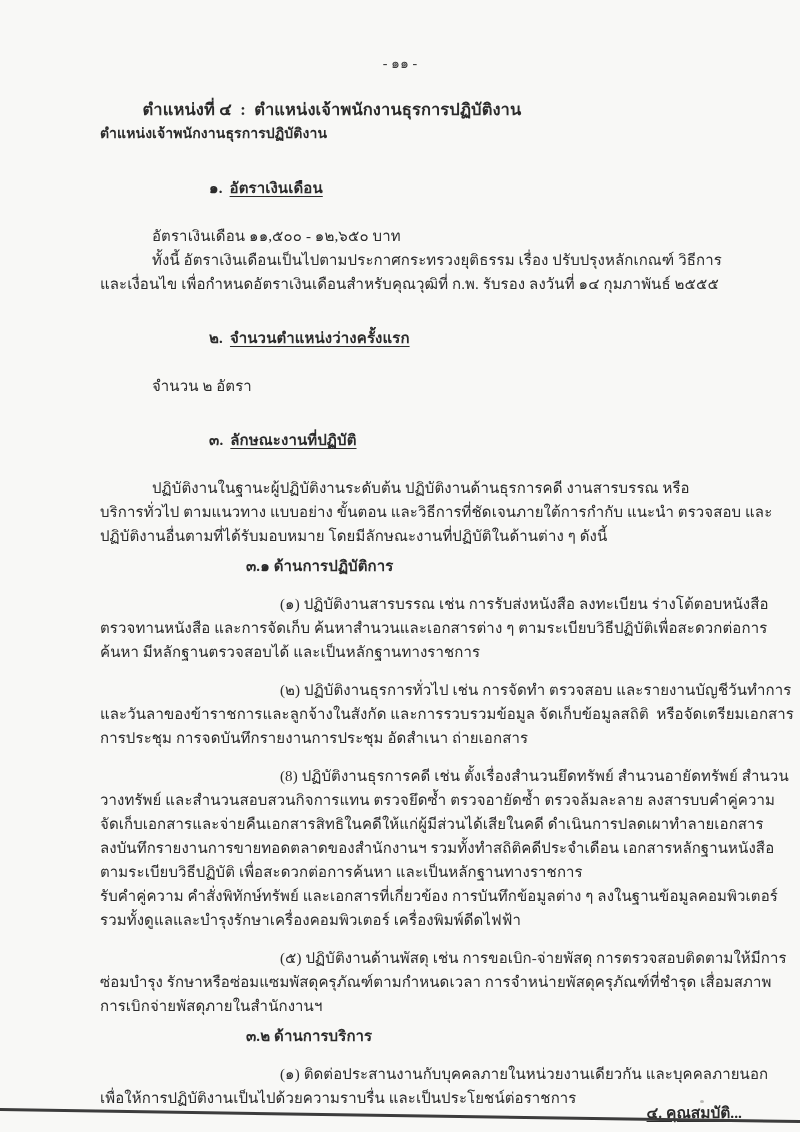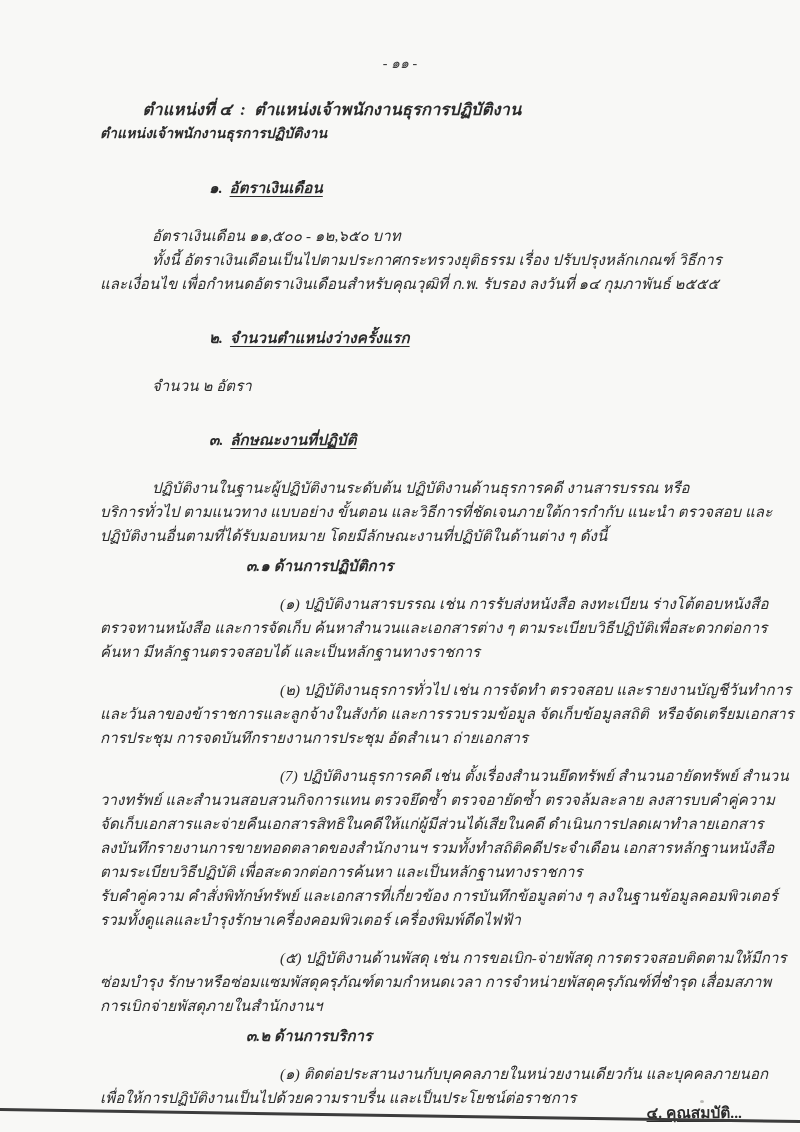--- a/index.html
+++ b/index.html
@@ -16,21 +16,20 @@
     overflow:hidden;
   }
   .content {
     position:absolute; left:100px; top:46px; right:0;
   }
   .line {
     white-space:pre;
     font-size:15px;
     line-height:24px;
     letter-spacing:.1px;
-    font-style:italic;
   }
   .page-num {
     position:absolute; left:0; width:800px; top:52px;
     text-align:center; font-size:14px; color:#3a3a3a;
     white-space:pre;
   }
   .doc-title {
     position:absolute; left:0; width:664px; top:98px;
     text-align:center; font-size:16.5px; font-weight:bold; white-space:pre;
   }
@@ -94,21 +93,21 @@
     <div class="line sec-head ind3">๓.๑ ด้านการปฏิบัติการ</div>
 
     <div class="line ind4 para-gap">(๑) ปฏิบัติงานสารบรรณ เช่น การรับส่งหนังสือ ลงทะเบียน ร่างโต้ตอบหนังสือ</div>
     <div class="line">ตรวจทานหนังสือ และการจัดเก็บ ค้นหาสำนวนและเอกสารต่าง ๆ ตามระเบียบวิธีปฏิบัติเพื่อสะดวกต่อการ</div>
     <div class="line">ค้นหา มีหลักฐานตรวจสอบได้ และเป็นหลักฐานทางราชการ</div>
 
     <div class="line ind4 para-gap">(๒) ปฏิบัติงานธุรการทั่วไป เช่น การจัดทำ ตรวจสอบ และรายงานบัญชีวันทำการ</div>
     <div class="line">และวันลาของข้าราชการและลูกจ้างในสังกัด และการรวบรวมข้อมูล จัดเก็บข้อมูลสถิติ  หรือจัดเตรียมเอกสาร</div>
     <div class="line">การประชุม การจดบันทึกรายงานการประชุม อัดสำเนา ถ่ายเอกสาร</div>
 
-    <div class="line ind4 para-gap">(7) ปฏิบัติงานธุรการคดี เช่น ตั้งเรื่องสำนวนยึดทรัพย์ สำนวนอายัดทรัพย์ สำนวน</div>
+    <div class="line ind4 para-gap">(8) ปฏิบัติงานธุรการคดี เช่น ตั้งเรื่องสำนวนยึดทรัพย์ สำนวนอายัดทรัพย์ สำนวน</div>
     <div class="line">วางทรัพย์ และสำนวนสอบสวนกิจการแทน ตรวจยึดซ้ำ ตรวจอายัดซ้ำ ตรวจล้มละลาย ลงสารบบคำคู่ความ</div>
     <div class="line">จัดเก็บเอกสารและจ่ายคืนเอกสารสิทธิในคดีให้แก่ผู้มีส่วนได้เสียในคดี ดำเนินการปลดเผาทำลายเอกสาร</div>
     <div class="line">ลงบันทึกรายงานการขายทอดตลาดของสำนักงานฯ รวมทั้งทำสถิติคดีประจำเดือน เอกสารหลักฐานหนังสือ</div>
     <div class="line">ตามระเบียบวิธีปฏิบัติ เพื่อสะดวกต่อการค้นหา และเป็นหลักฐานทางราชการ</div>
 
     <div class="line">รับคำคู่ความ คำสั่งพิทักษ์ทรัพย์ และเอกสารที่เกี่ยวข้อง การบันทึกข้อมูลต่าง ๆ ลงในฐานข้อมูลคอมพิวเตอร์</div>
     <div class="line">รวมทั้งดูแลและบำรุงรักษาเครื่องคอมพิวเตอร์ เครื่องพิมพ์ดีดไฟฟ้า</div>
 
     <div class="line ind4 para-gap">(๕) ปฏิบัติงานด้านพัสดุ เช่น การขอเบิก-จ่ายพัสดุ การตรวจสอบติดตามให้มีการ</div>
     <div class="line">ซ่อมบำรุง รักษาหรือซ่อมแซมพัสดุครุภัณฑ์ตามกำหนดเวลา การจำหน่ายพัสดุครุภัณฑ์ที่ชำรุด เสื่อมสภาพ</div>

